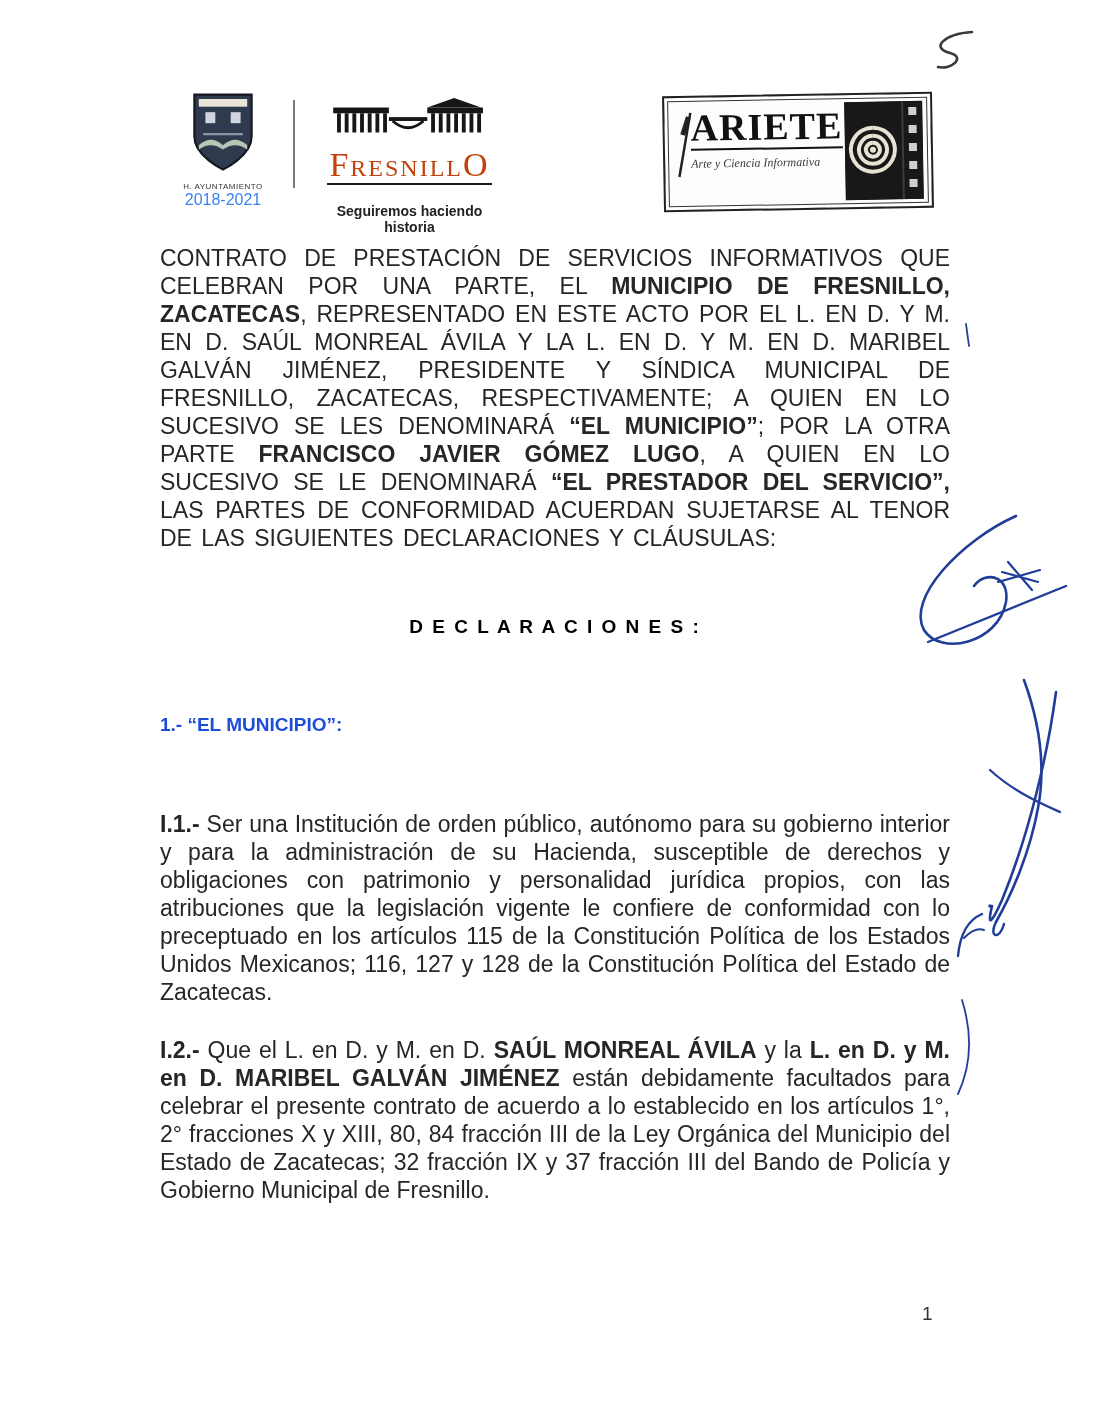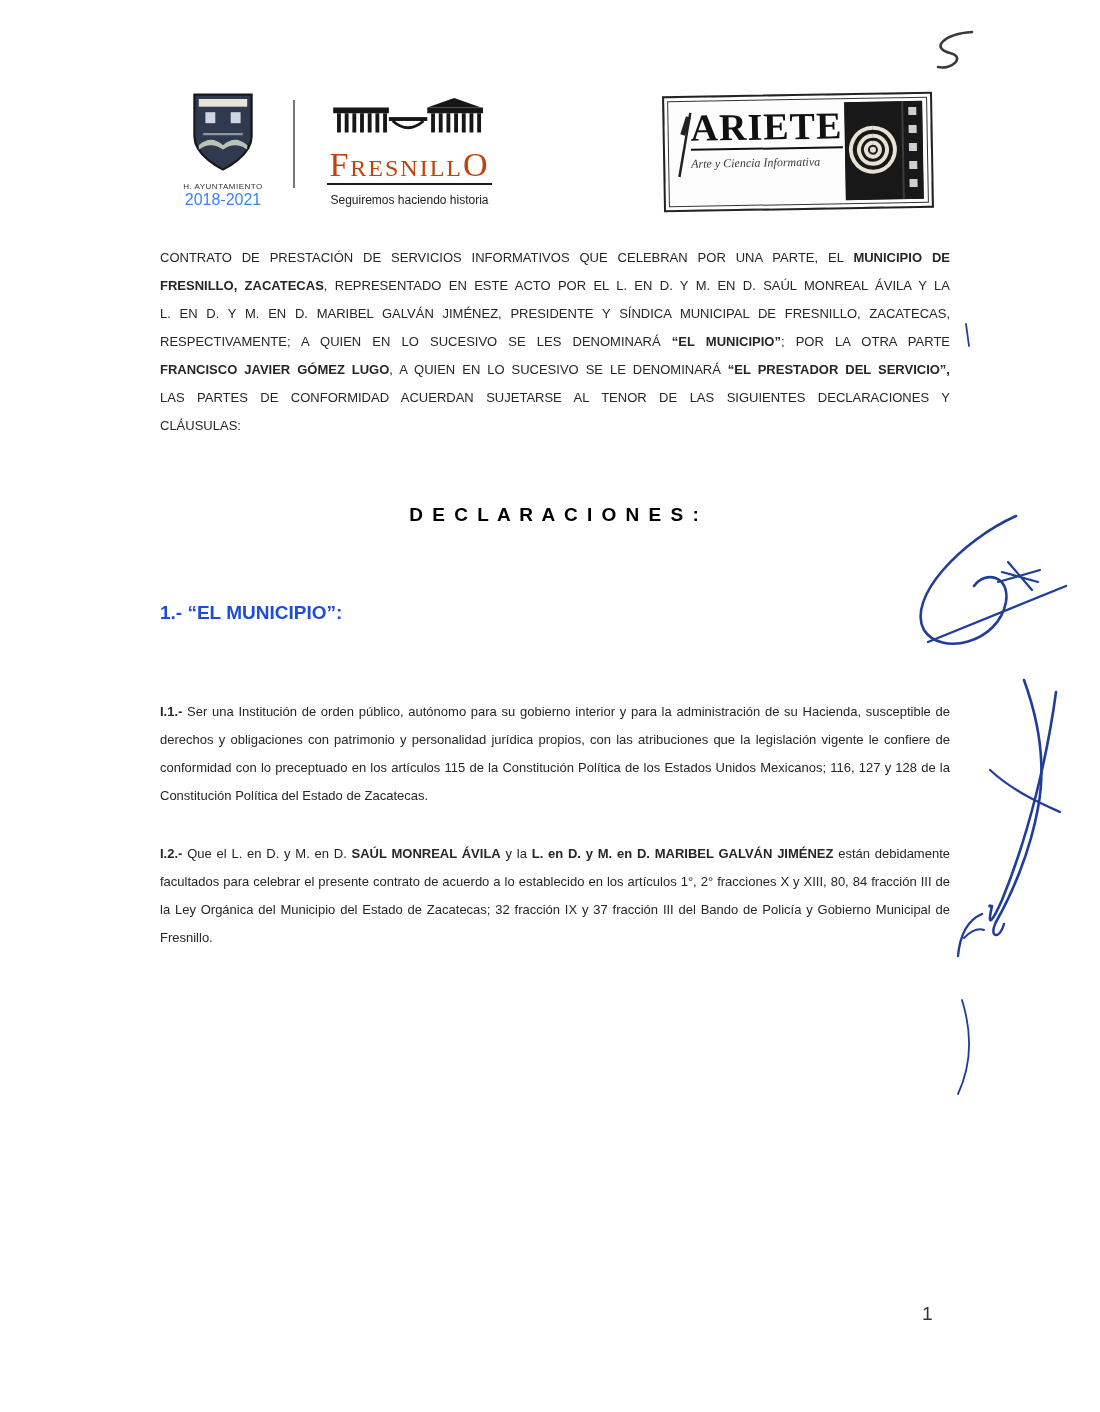--- a/index.html
+++ b/index.html
@@ -18,37 +18,37 @@
   .seal-caption1 { font-size:8px; letter-spacing:.5px; color:#333; margin-top:2px; }
   .seal-caption2 { font-size:16px; color:#3b82f6; }
 
   .logo-divider { position:absolute; left:293px; top:100px; width:1.5px; height:88px; background:#777; }
 
   .fresnillo-wrap { position:absolute; left:312px; top:96px; width:195px; text-align:center; }
   .fresnillo-word { font-family:"Liberation Serif", serif; color:#c2410c; letter-spacing:2px;
                     border-bottom:2px solid #1c1c1c; display:inline-block; padding:0 2px 1px; line-height:1; }
   .fw-big { font-size:34px; }
   .fw-small { font-size:24px; }
-  .fresnillo-tagline { font-size:12px; font-weight:normal; color:#222; margin-top:8px; }
+  .fresnillo-tagline { font-size:14px; font-weight:bold; color:#222; margin-top:18px; }
 
   .ariete-box { position:absolute; left:663px; top:94px; width:266px; height:112px;
                 border:2px solid #222; background:#fdfdfd; transform:rotate(-1deg);
                 box-shadow: inset 0 0 0 3px #fff, inset 0 0 0 4px #333; }
   .ariete-inner { position:absolute; left:8px; top:7px; right:8px; bottom:7px; display:flex; }
   .ariete-left { flex:1; padding:4px 0 0 18px; position:relative; }
   .ariete-title { font-family:"Liberation Serif", serif; font-size:38px; font-weight:bold;
                   color:#111; line-height:1; letter-spacing:1px; border-bottom:2.5px solid #111;
                   display:inline-block; padding-bottom:2px; }
   .ariete-tagline { font-family:"Liberation Serif", serif; font-style:italic; font-size:12px;
                     color:#3a3a3a; margin-top:6px; white-space:nowrap; }
   .ariete-dark { width:78px; background:#181818; position:relative; }
 
   
   .content { position:absolute; left:160px; top:244px; width:790px; }
-  .content p { font-size:13px; line-height:28px; text-align:justify; margin:0; color:#262626; }
+  .content p { font-size:23px; line-height:28px; text-align:justify; margin:0; color:#262626; }
   .intro { word-spacing:3px; }
   .h-decl { font-size:19px; font-weight:bold; text-align:center; letter-spacing:2px;
             margin:64px 0 0 0; color:#000000; }
   .h-sec  { font-size:19px; font-weight:bold; margin:76px 0 0 0; color:#1d4ed8; }
   .clause-1 { margin-top:74px !important; }
   .clause-2 { margin-top:30px !important; }
   .clause-3 { margin-top:30px !important; }
 
   .page-number { position:absolute; left:922px; top:1303px; font-size:19px; color:#333; }
 

